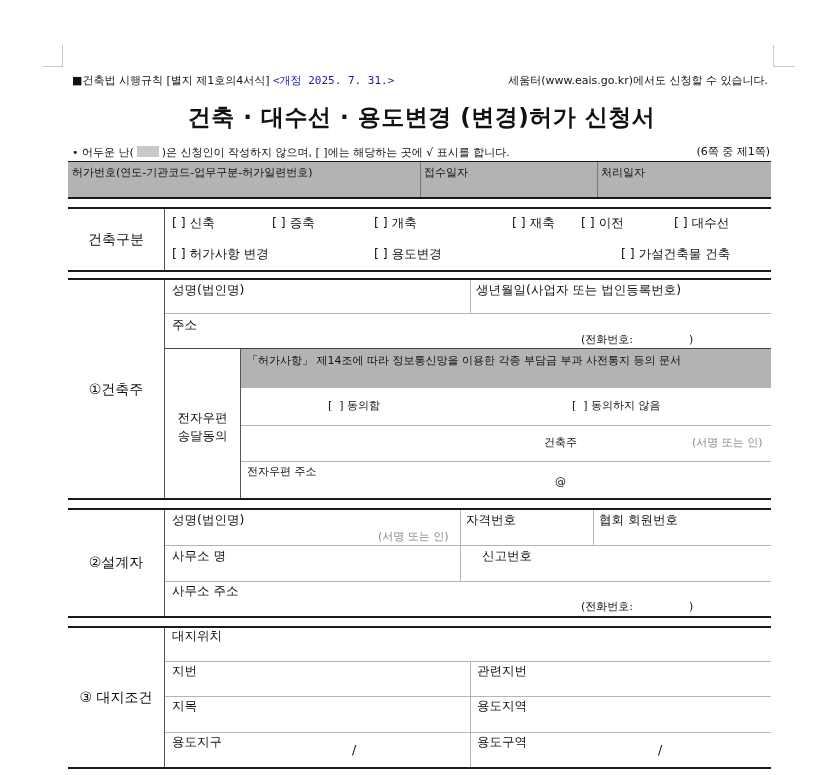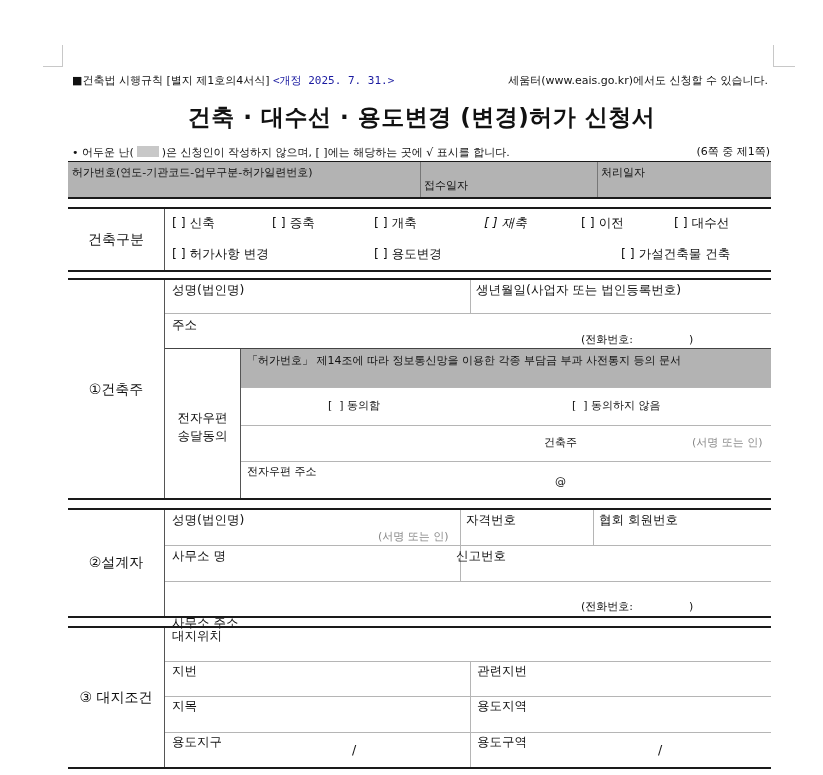--- a/index.html
+++ b/index.html
@@ -35,31 +35,31 @@
   <span>• 어두운 난(</span><span style="display:inline-block;width:22px;height:11px;background:#c8c8c8;vertical-align:-1px;margin:0 3px;"></span><span>)은 신청인이 작성하지 않으며, [  ]에는 해당하는 곳에 √ 표시를 합니다.</span>
 </div>
 <div class="t s" style="right:53px;top:146px;">(6쪽 중 제1쪽)</div>
 
 <div class="fill" style="left:68px;top:162px;width:703px;height:35px;"></div>
 <div class="hlk" style="left:68px;top:161px;width:703px;border-top-width:1px;"></div>
 <div class="hlk" style="left:68px;top:197px;width:703px;"></div>
 <div class="vlk" style="left:420px;top:162px;height:35px;border-color:#777;"></div>
 <div class="vlk" style="left:597px;top:162px;height:35px;border-color:#777;"></div>
 <div class="t s" style="left:72px;top:167px;">허가번호(연도-기관코드-업무구분-허가일련번호)</div>
-<div class="t s" style="left:424px;top:167px;margin-top:13px;">접수일자</div>
+<div class="t s" style="left:424px;top:167px;">접수일자</div>
 <div class="t s" style="left:601px;top:167px;">처리일자</div>
 
 <div class="hlk" style="left:68px;top:207px;width:703px;"></div>
 <div class="hlk" style="left:68px;top:270px;width:703px;"></div>
 <div class="vlk" style="left:164px;top:209px;height:61px;"></div>
 <div class="t" style="left:68px;width:96px;text-align:center;top:232px;font-size:14px;">건축구분</div>
 <div class="t" style="left:172px;top:217px;text-align:center;">[  ] 신축</div>
 <div class="t" style="left:272px;top:217px;">[  ] 증축</div>
 <div class="t" style="left:374px;top:217px;">[  ] 개축</div>
-<div class="t" style="left:484px;top:217px;font-style:italic;">[  ] 재축</div>
+<div class="t" style="left:512px;top:217px;">[  ] 재축</div>
 <div class="t" style="left:581px;top:217px;">[  ] 이전</div>
 <div class="t" style="left:674px;top:217px;">[  ] 대수선</div>
 <div class="t" style="left:172px;top:248px;">[  ] 허가사항 변경</div>
 <div class="t" style="left:374px;top:248px;">[  ] 용도변경</div>
 <div class="t" style="left:581px;top:248px;margin-left:40px;">[  ] 가설건축물 건축</div>
 
 <div class="hlk" style="left:68px;top:278px;width:703px;"></div>
 <div class="hlk" style="left:68px;top:498px;width:703px;"></div>
 <div class="vlk" style="left:164px;top:280px;height:218px;"></div>
 <div class="t" style="left:68px;width:96px;text-align:center;top:382px;font-size:14px;">①건축주</div>
@@ -72,21 +72,21 @@
 <div class="t s" style="left:581px;top:334px;white-space:pre;">(전화번호:                )</div>
 
 <div class="hlk" style="left:165px;top:348px;width:606px;border-top-width:1px;border-color:#444;"></div>
 <div class="vlk" style="left:240px;top:349px;height:149px;"></div>
 <div class="t" style="left:165px;width:75px;text-align:center;top:409px;line-height:18px;">
   <div>전자우편</div>
   <div>송달동의</div>
 </div>
 <div class="fill" style="left:241px;top:349px;width:530px;height:38px;"></div>
 <div class="t s" style="left:247px;top:353px;line-height:16px;">
-  <div>「허가번호」 제14조에 따라 정보통신망을 이용한 각종 부담금 부과 사전통지 등의 문서</div>
+  <div>「허가사항」 제14조에 따라 정보통신망을 이용한 각종 부담금 부과 사전통지 등의 문서</div>
 </div>
 <div class="hl" style="left:241px;top:387px;width:530px;"></div>
 <div class="t s" style="left:328px;top:400px;white-space:pre;">[  ] 동의함</div>
 <div class="t s" style="left:572px;top:400px;white-space:pre;">[  ] 동의하지 않음</div>
 <div class="hl" style="left:241px;top:425px;width:530px;"></div>
 <div class="t s" style="left:544px;top:437px;text-align:right;">건축주</div>
 <div class="t s gray-txt" style="left:692px;top:437px;">(서명 또는 인)</div>
 <div class="hl" style="left:241px;top:461px;width:530px;"></div>
 <div class="t s" style="left:247px;top:466px;">전자우편 주소</div>
 <div class="t s" style="left:555px;top:476px;">@</div>
@@ -97,22 +97,22 @@
 <div class="t" style="left:68px;width:96px;text-align:center;top:555px;font-size:14px;">②설계자</div>
 <div class="vl" style="left:460px;top:510px;height:71px;"></div>
 <div class="vl" style="left:593px;top:510px;height:35px;"></div>
 <div class="hl" style="left:165px;top:545px;width:606px;"></div>
 <div class="hl" style="left:165px;top:581px;width:606px;"></div>
 <div class="t" style="left:172px;top:514px;">성명(법인명)</div>
 <div class="t s gray-txt" style="left:378px;top:531px;">(서명 또는 인)</div>
 <div class="t" style="left:466px;top:514px;">자격번호</div>
 <div class="t" style="left:599px;top:514px;">협회 회원번호</div>
 <div class="t" style="left:172px;top:550px;">사무소 명</div>
-<div class="t" style="left:456px;top:550px;">신고번호</div>
-<div class="t" style="left:172px;top:585px;margin-top:32px;">사무소 주소</div>
+<div class="t" style="left:482px;top:550px;">신고번호</div>
+<div class="t" style="left:172px;top:585px;">사무소 주소</div>
 <div class="t s" style="left:581px;top:601px;white-space:pre;">(전화번호:                )</div>
 
 <div class="hlk" style="left:68px;top:626px;width:703px;"></div>
 <div class="hlk" style="left:68px;top:767px;width:703px;"></div>
 <div class="vlk" style="left:164px;top:628px;height:139px;"></div>
 <div class="t" style="left:68px;width:96px;text-align:center;top:690px;font-size:14px;">③ 대지조건</div>
 <div class="hl" style="left:165px;top:661px;width:606px;"></div>
 <div class="hl" style="left:165px;top:696px;width:606px;"></div>
 <div class="hl" style="left:165px;top:732px;width:606px;"></div>
 <div class="vl" style="left:470px;top:662px;height:105px;"></div>

